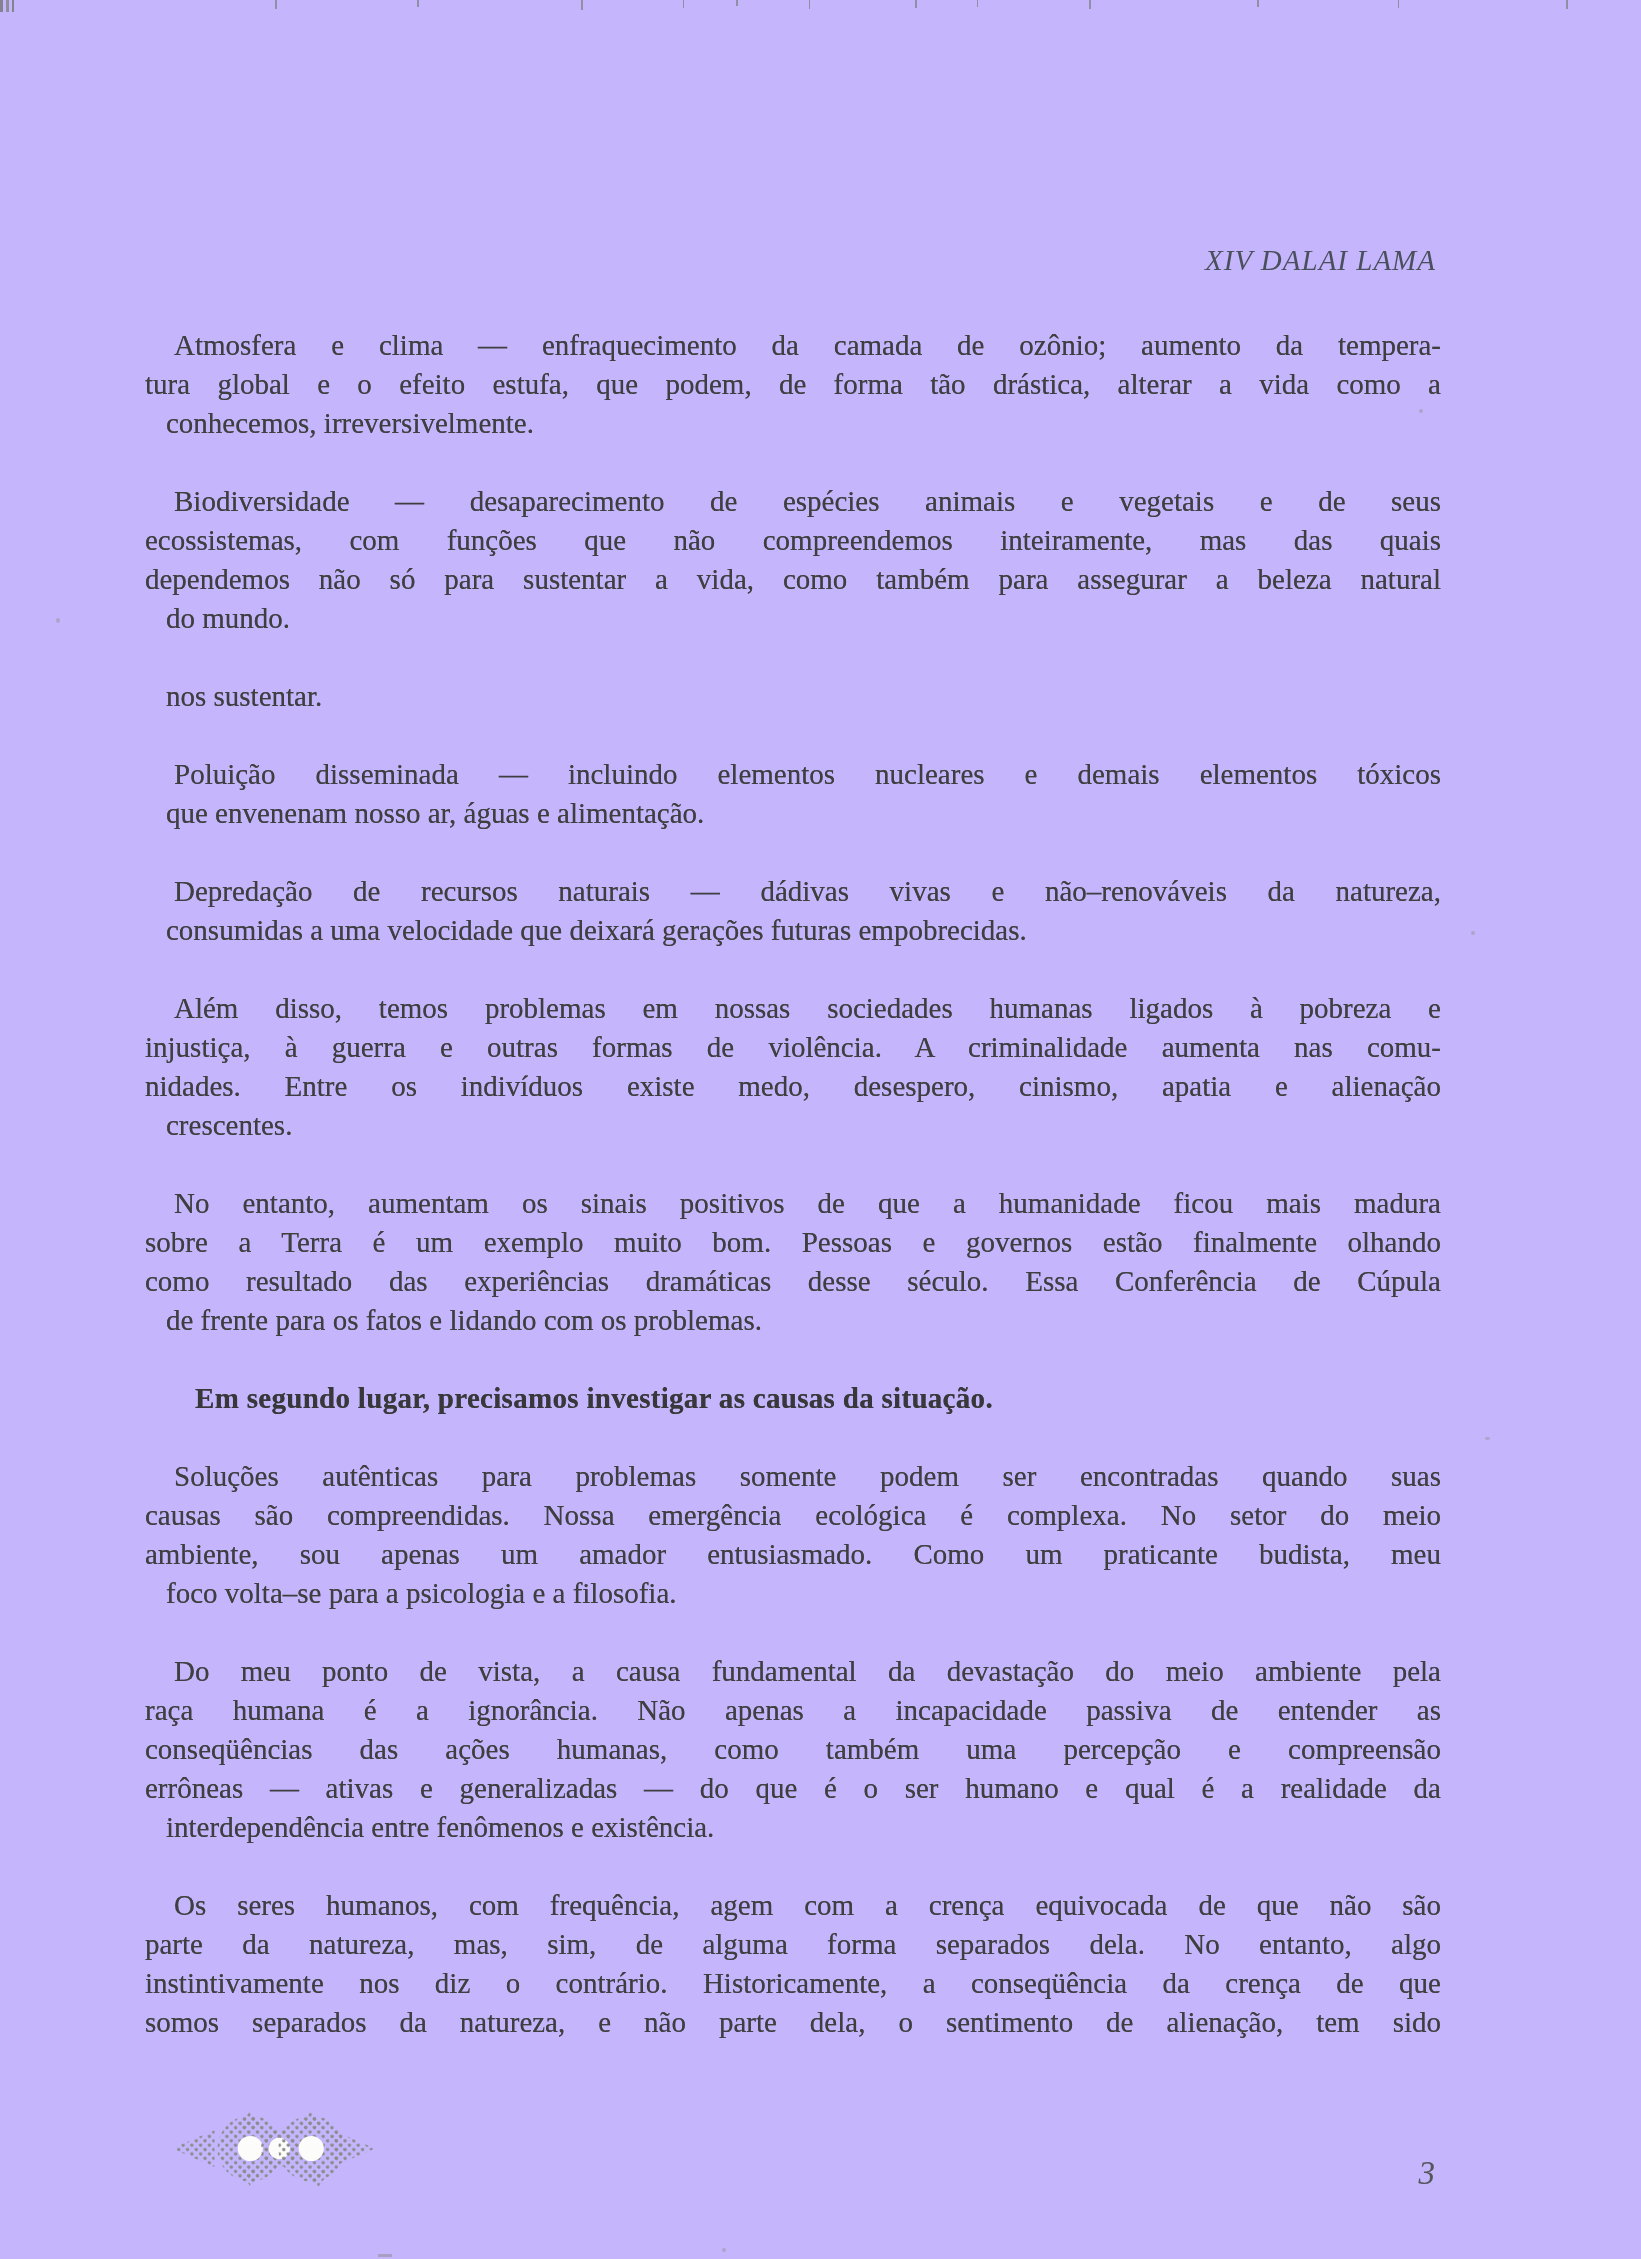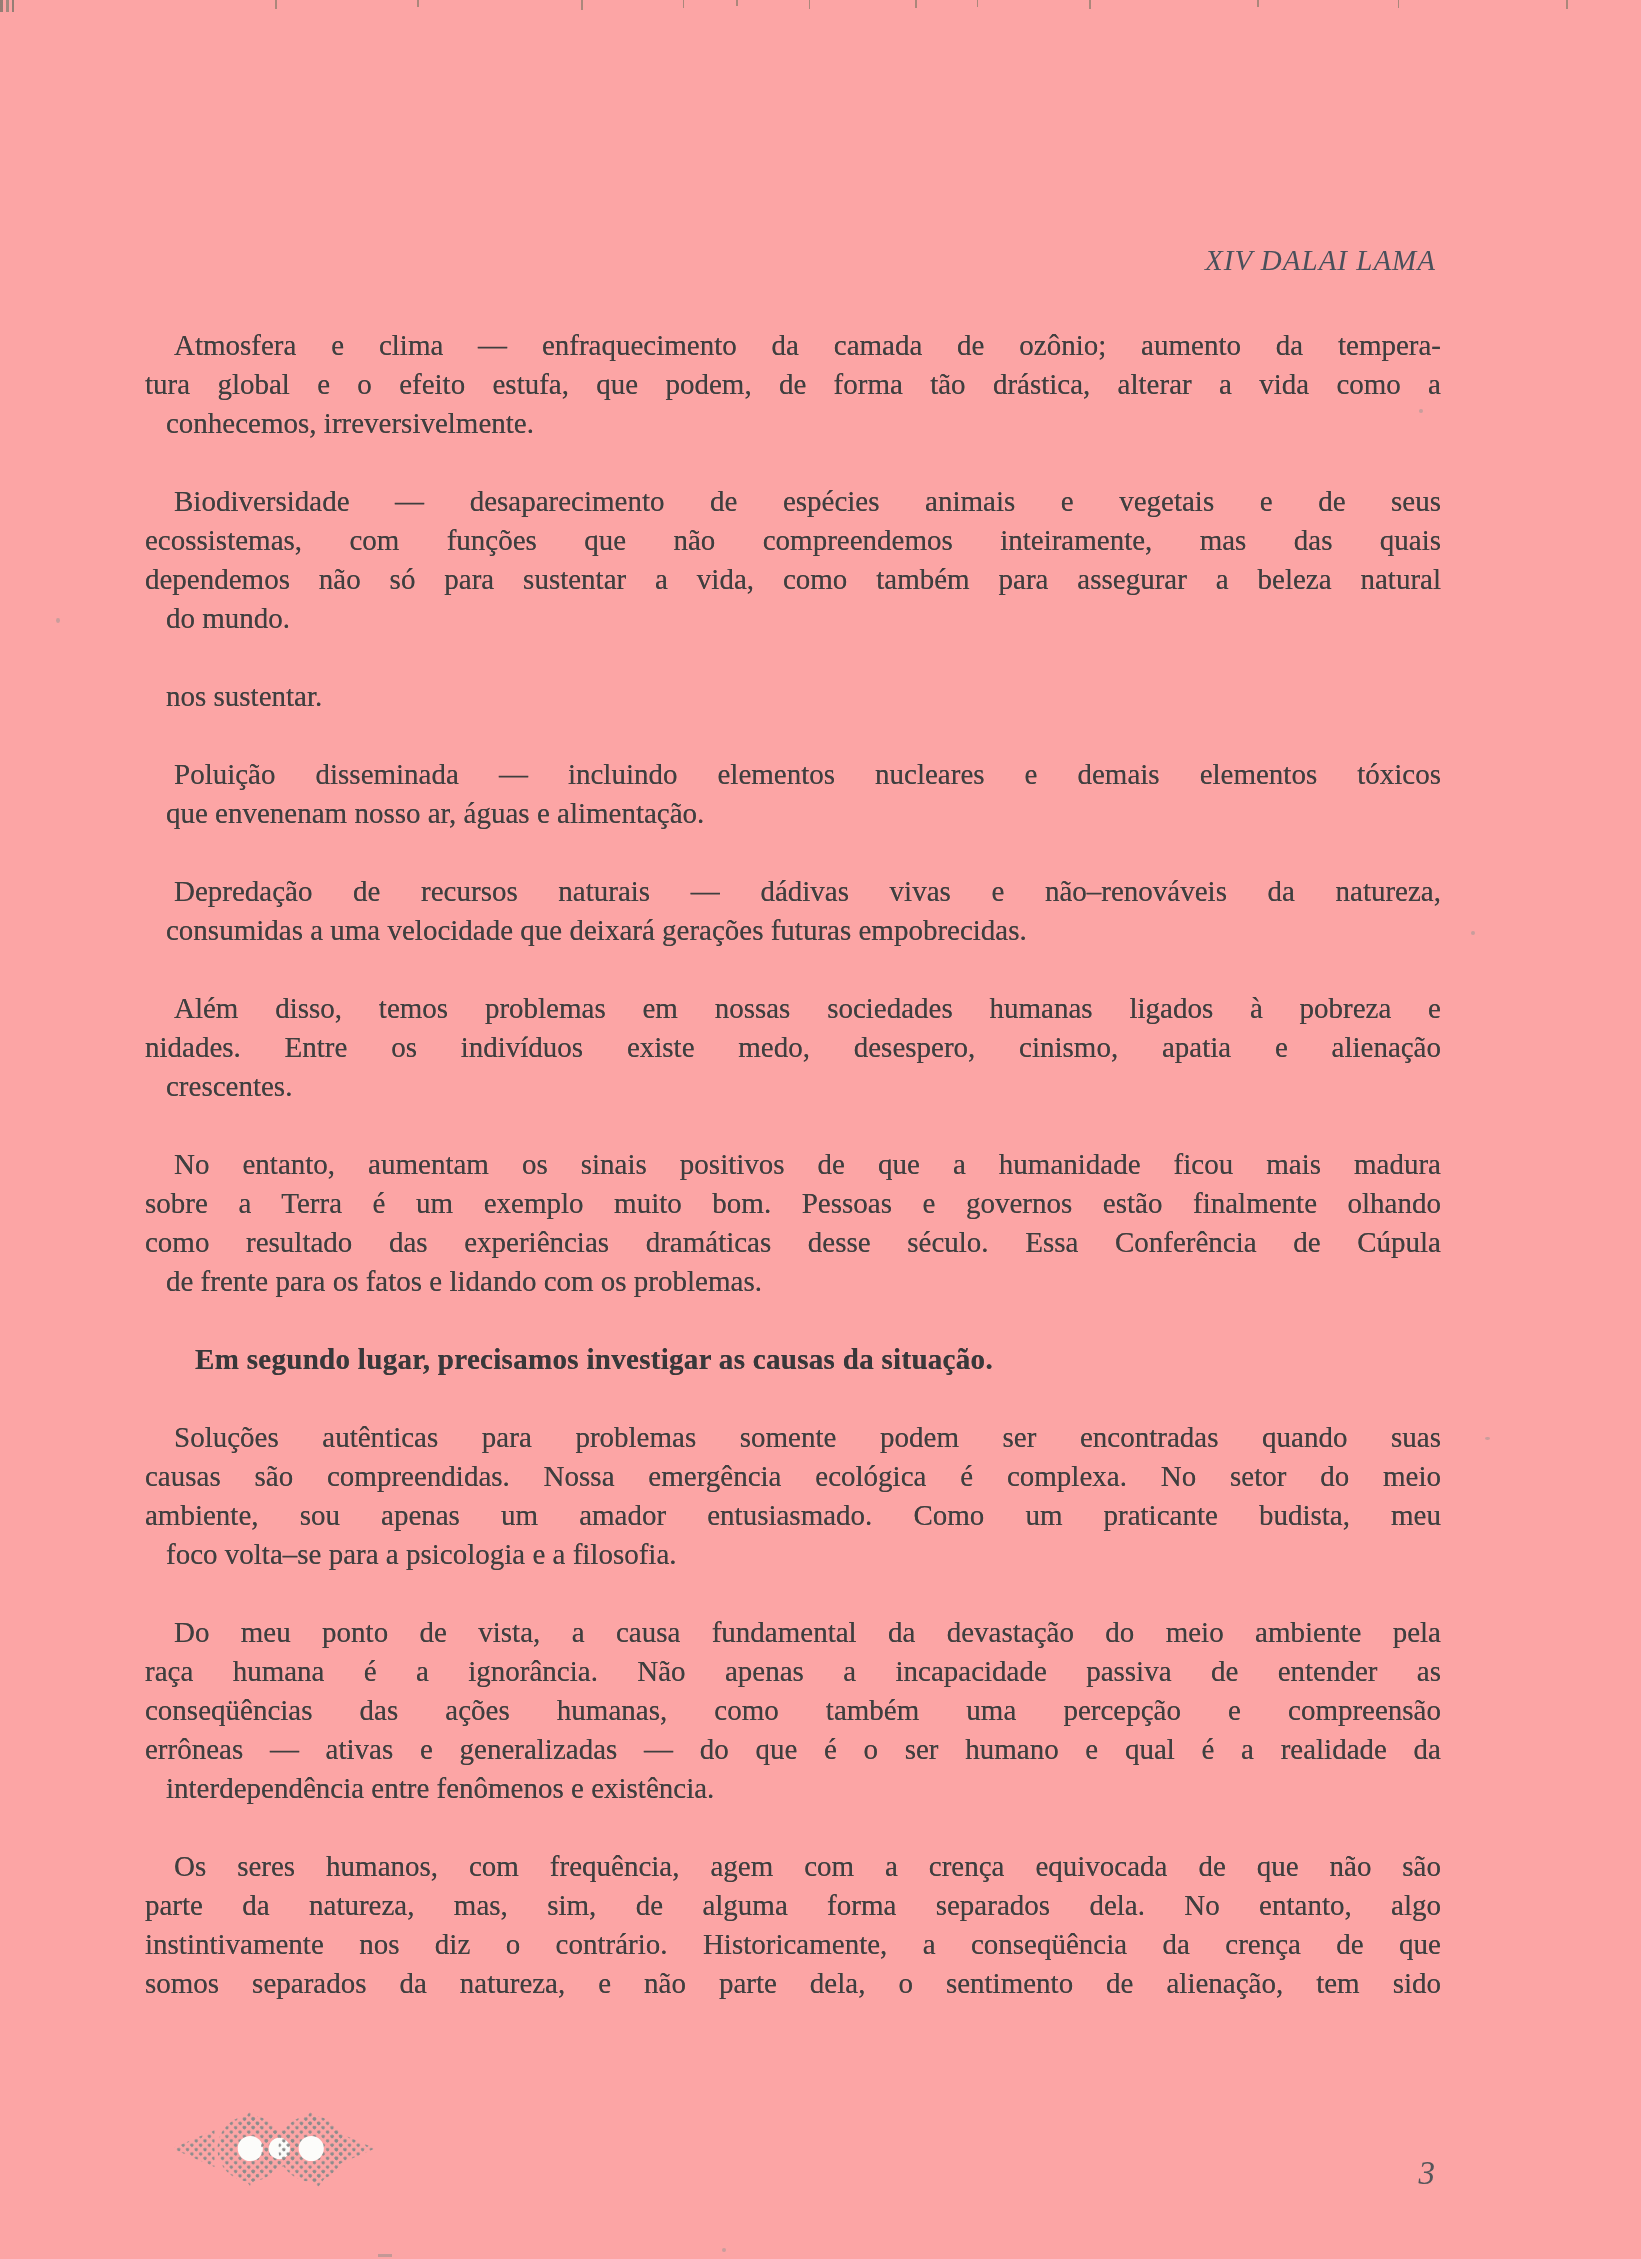--- a/index.html
+++ b/index.html
@@ -1,20 +1,20 @@
 <!DOCTYPE html>
 <html><head>
 <meta charset="utf-8">
 <style>
   html,body{margin:0;padding:0;background:#e8e8e6;}
   .page{
     position:relative;
     width:1641px;height:2259px;
     margin:0 auto;
-    background:#fca5a5;
+    background:#c4b5fd;
     overflow:hidden;
     font-family:"Liberation Serif", serif;
   }
   
   .running-header{
     position:absolute;top:244px;right:205px;
     font-style:italic;font-size:29px;letter-spacing:1px;
     color:#4a505b;
   }
   
@@ -92,20 +92,21 @@
       <div class="para">
         <div class="line indent">Poluição disseminada — incluindo elementos nucleares e demais elementos tóxicos</div>
         <div class="line last">que envenenam nosso ar, águas e alimentação.</div>
       </div>
       <div class="para">
         <div class="line indent">Depredação de recursos naturais — dádivas vivas e não–renováveis da natureza,</div>
         <div class="line last">consumidas a uma velocidade que deixará gerações futuras empobrecidas.</div>
       </div>
       <div class="para">
         <div class="line indent">Além disso, temos problemas em nossas sociedades humanas ligados à pobreza e</div>
+        <div class="line">injustiça, à guerra e outras formas de violência.  A criminalidade aumenta nas comu-</div>
         <div class="line">nidades.  Entre os indivíduos existe medo, desespero, cinismo, apatia e alienação</div>
         <div class="line last">crescentes.</div>
       </div>
       <div class="para">
         <div class="line indent">No entanto, aumentam os sinais positivos de que a humanidade ficou mais madura</div>
         <div class="line">sobre a Terra é um exemplo muito bom.  Pessoas e governos estão finalmente olhando</div>
         <div class="line">como resultado das experiências dramáticas desse século.  Essa Conferência de Cúpula</div>
         <div class="line last">de frente para os fatos e lidando com os problemas.</div>
       </div>
       <div class="para heading">

